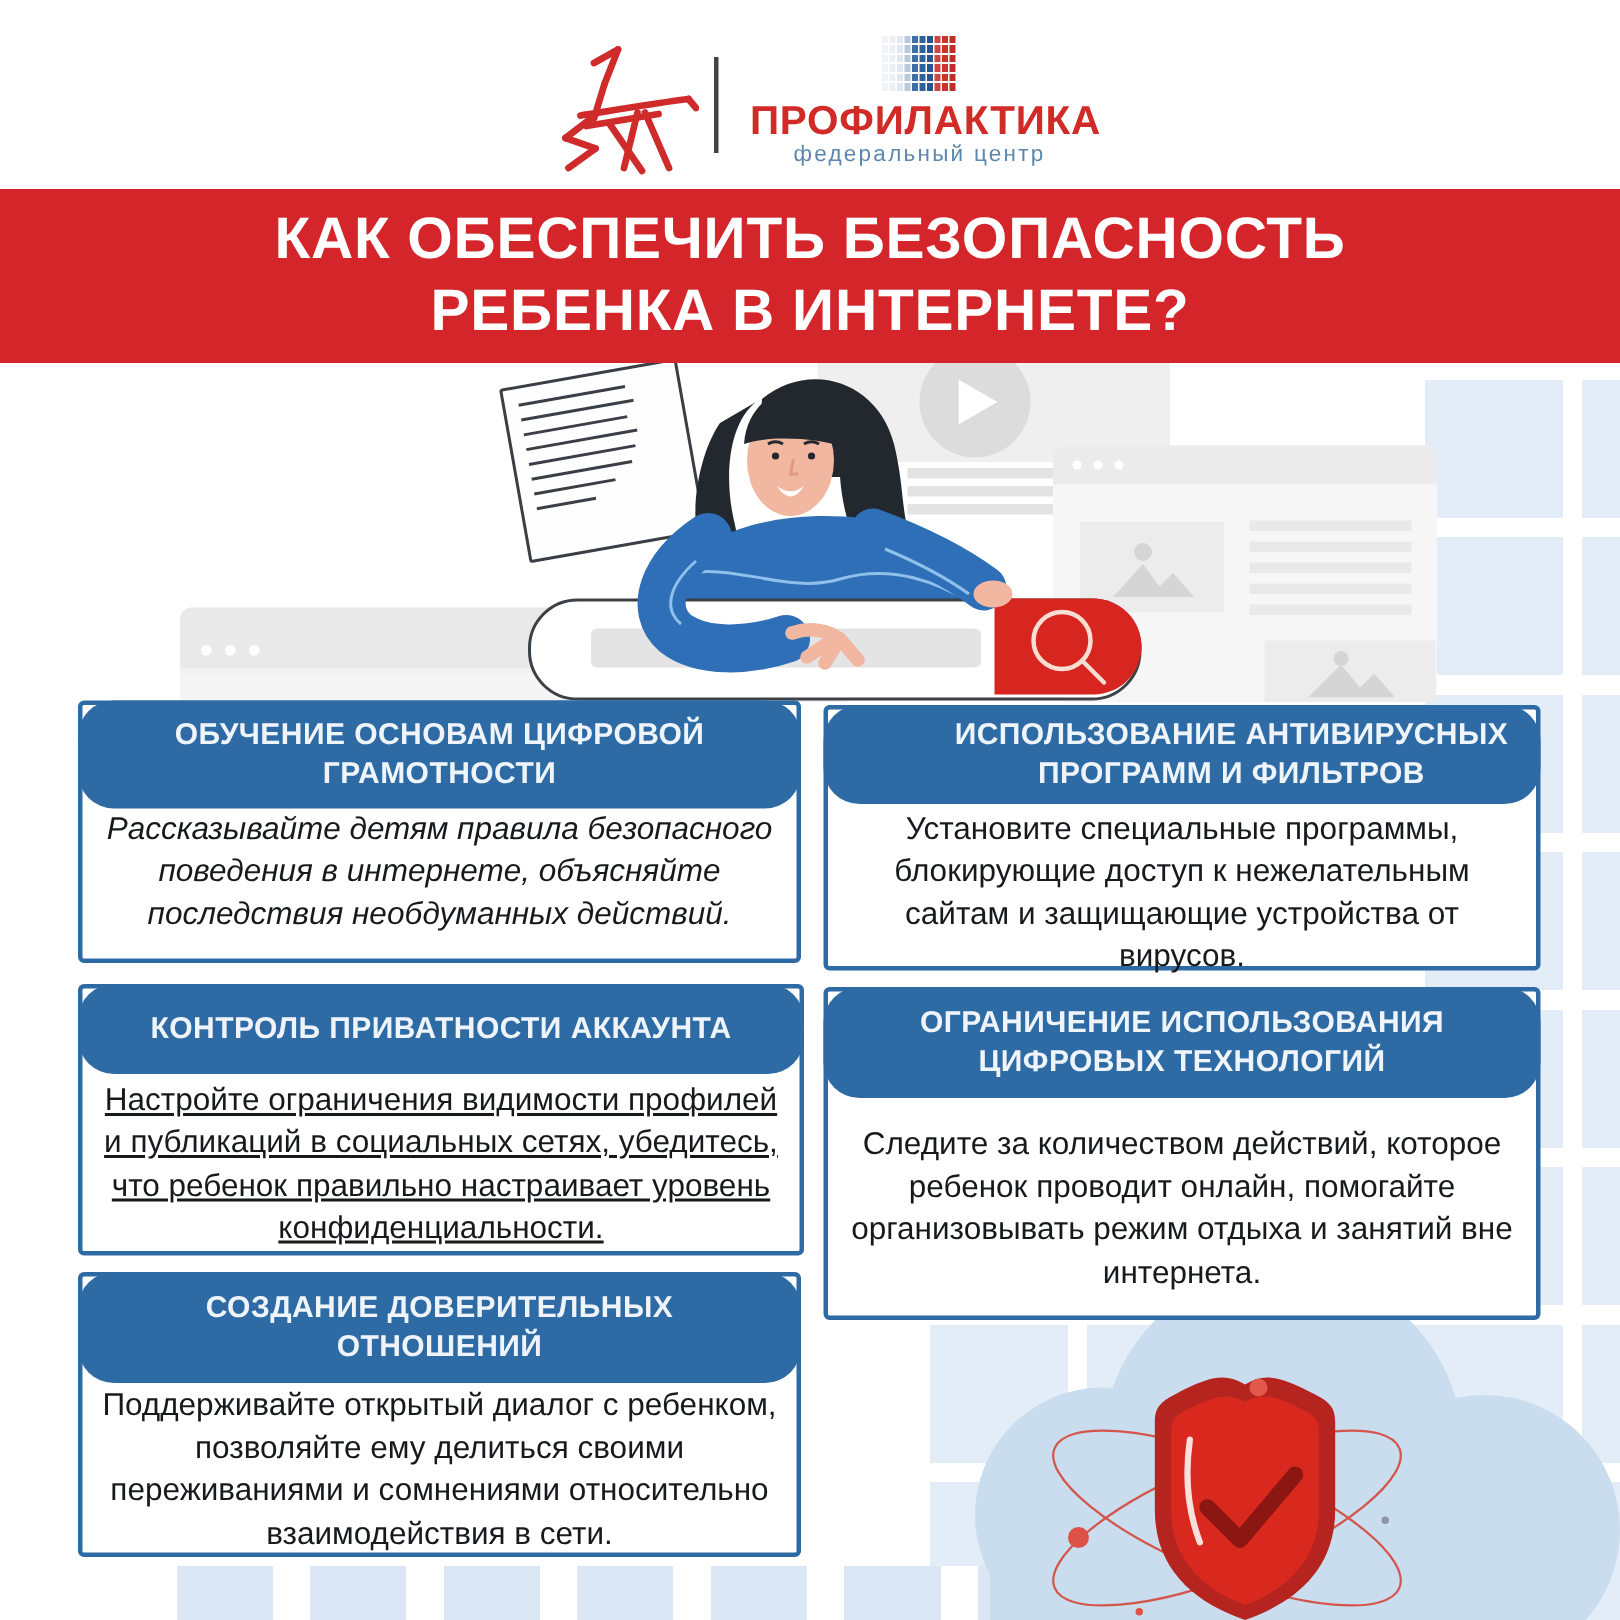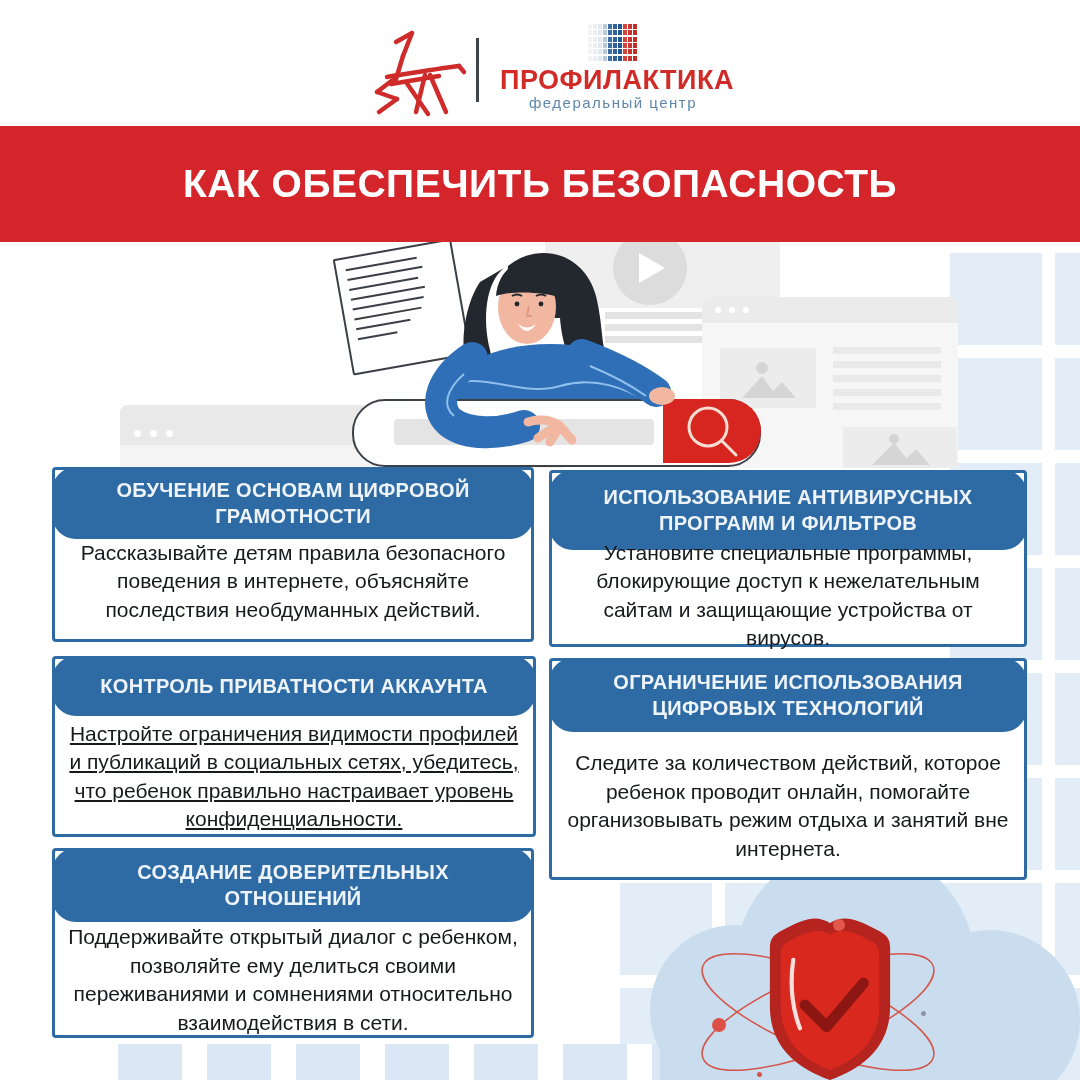--- a/index.html
+++ b/index.html
@@ -78,22 +78,22 @@
 
   
   .card{position:absolute;background:#ffffff;border:3px solid #2e6ba4;border-radius:4px;z-index:5;
     box-sizing:border-box;}
   .card .hd{position:absolute;left:-3px;top:-3px;right:-3px;background:#2e6ba4;border-radius:24px;
     display:flex;align-items:center;justify-content:center;text-align:center;
     color:#eef4f9;font-weight:800;font-size:20px;line-height:26px;letter-spacing:.3px;}
   .card .hd span{max-width:412px;}
   .card .bd{position:absolute;left:10px;right:10px;bottom:0;display:flex;align-items:center;
     justify-content:center;text-align:center;color:#17191d;font-size:21px;line-height:28.5px;}
-  .c1{left:52px;top:467px;width:482px;height:175px;}  .c1 .hd{height:72px;} .c1 .bd{top:54px;}
-  .c2{left:549px;top:470px;width:478px;height:177px;} .c2 .hd{height:80px;} .c2 .bd{top:74px;}
+  .c1{left:52px;top:467px;width:482px;height:175px;}  .c1 .hd{height:72px;} .c1 .bd{top:54px;font-style:italic;}
+  .c2{left:549px;top:470px;width:478px;height:177px;} .c2 .hd{height:66px;justify-content:flex-end;} .c2 .bd{top:74px;}
   .c3{left:52px;top:656px;width:484px;height:181px;}  .c3 .hd{height:60px;} .c3 .bd{top:60px;text-decoration:underline;}
   .c4{left:549px;top:658px;width:478px;height:222px;} .c4 .hd{height:74px;} .c4 .bd{top:74px;}
   .c5{left:52px;top:848px;width:482px;height:190px;}  .c5 .hd{height:74px;} .c5 .bd{top:74px;}
 
   
   .cloud{position:absolute;left:600px;top:855px;z-index:1;}
   .orbits{position:absolute;left:688px;top:938px;z-index:2;}
   .shield{position:absolute;left:740px;top:913px;z-index:3;}
   .dot{position:absolute;border-radius:50%;z-index:4;}
   .dot1{left:833px;top:919px;width:12px;height:12px;background:#e2584b;}
@@ -137,20 +137,21 @@
         <div class="mc"></div>
         <div class="mc"></div>
         <div class="mc"></div>
     </div>
     <div class="logo-title">ПРОФИЛАКТИКА</div>
     <div class="logo-subtitle">федеральный центр</div>
   </div>
 
   <div class="banner">
     <span>КАК ОБЕСПЕЧИТЬ БЕЗОПАСНОСТЬ</span>
+    <span>РЕБЕНКА В ИНТЕРНЕТЕ?</span>
   </div>
 
   <div class="winA">
     <div class="bar"></div>
     <div class="d" style="left:14px;"></div>
     <div class="d" style="left:30px;"></div>
     <div class="d" style="left:46px;"></div>
     <div class="sub"></div>
   </div>
 

